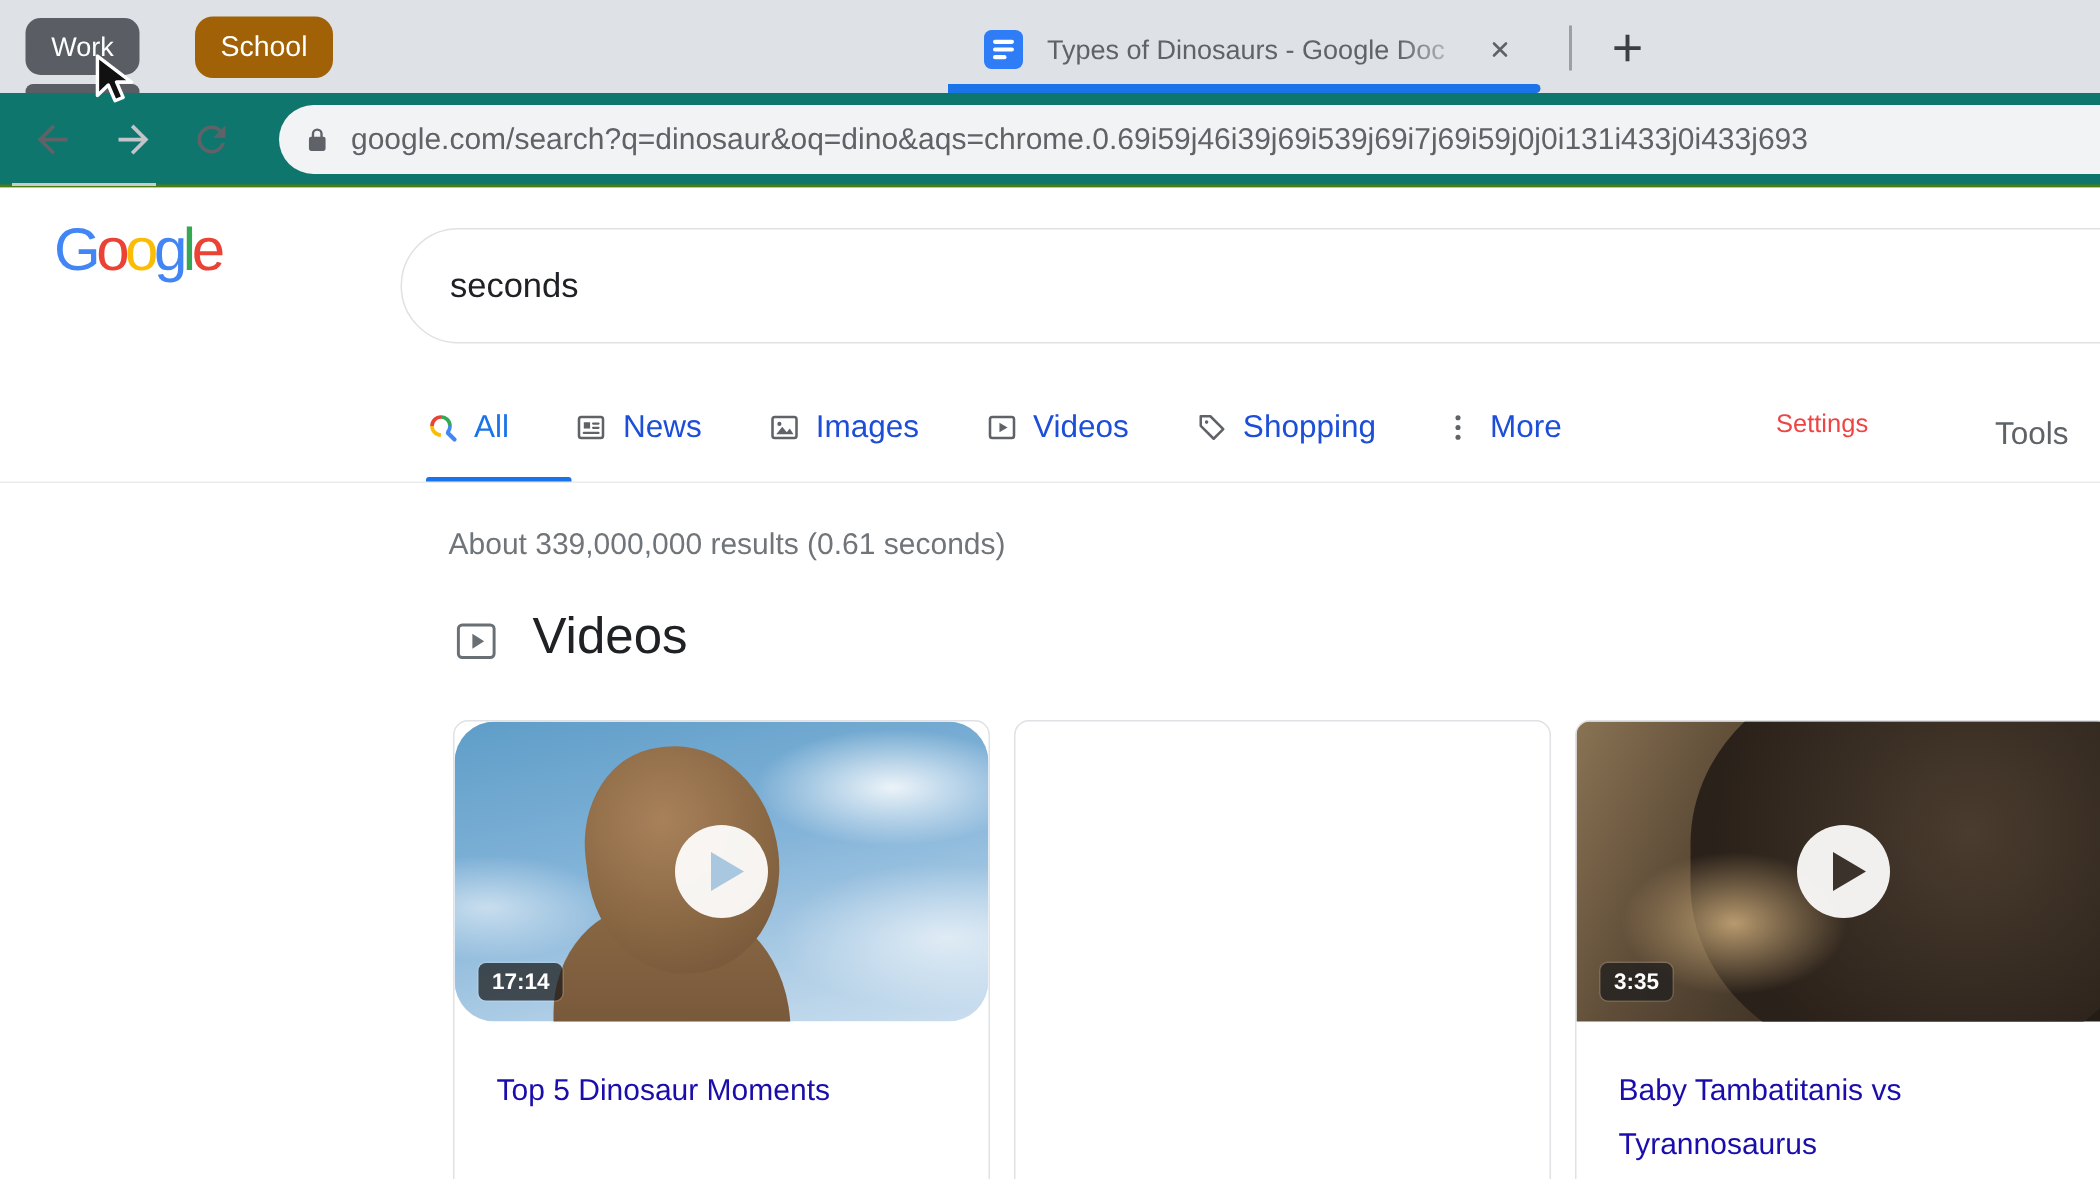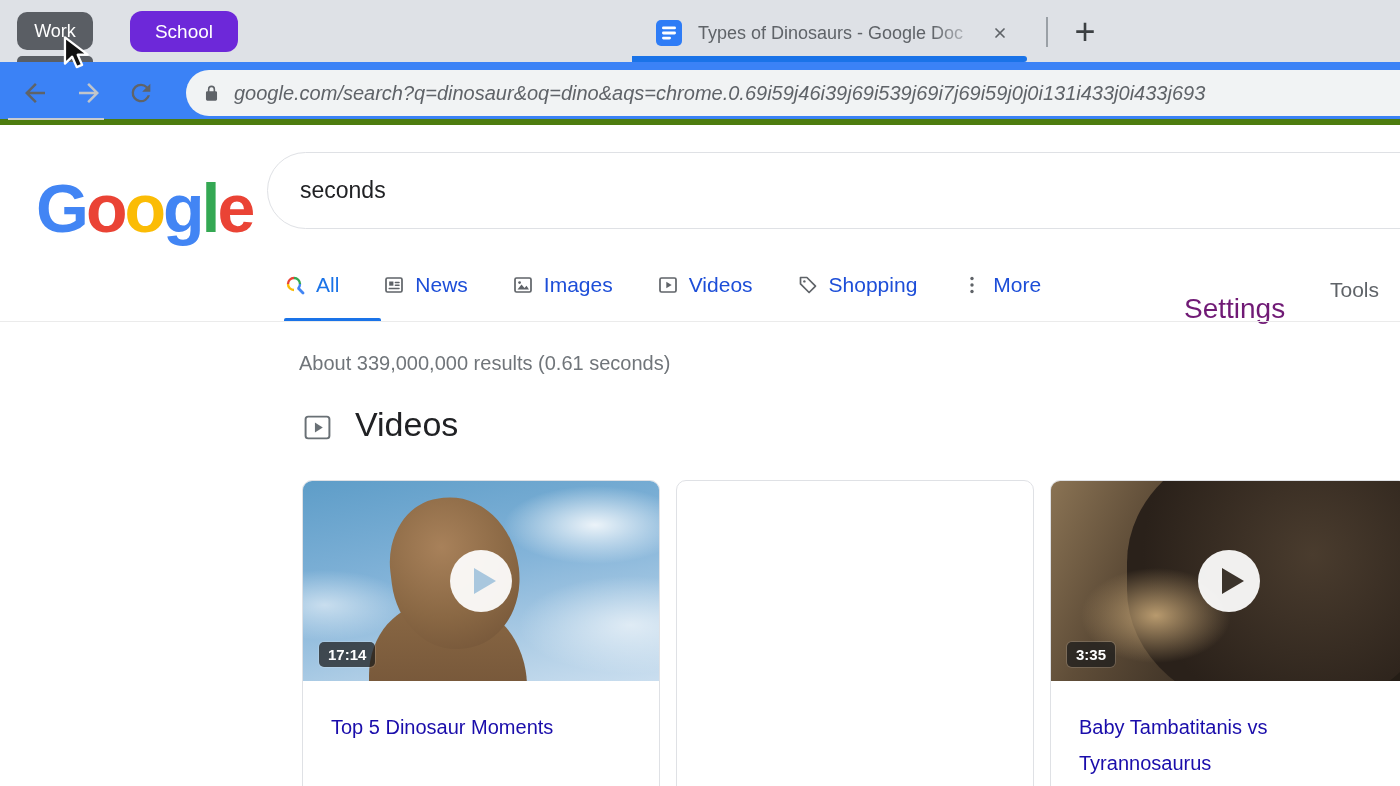--- a/index.html
+++ b/index.html
@@ -7,56 +7,56 @@
   #screen {
     position:relative; width:1400px; height:786px; overflow:hidden;
     font-family:"Liberation Sans", sans-serif; background:#fff;
   }
   
   #tabstrip { position:absolute; left:0; top:0; right:0; height:62px; background:#dee1e6; overflow:hidden; }
   .group-chip { position:absolute; display:flex; align-items:center; justify-content:center;
     color:#fff; font-weight:500; cursor:default; }
   #work-chip { left:17px; top:12px; width:76px; height:38px; background:#5a5e64; border-radius:10px; font-size:18px; }
   #work-underline { position:absolute; left:17px; top:56px; width:76px; height:10px; border-radius:5px; background:#5a5e64; }
-  #school-chip { left:130px; top:11px; width:108px; height:41px; background:#6d28d9; border-radius:12px; font-size:19px; }
+  #school-chip { left:130px; top:11px; width:92px; height:41px; background:#a16207; border-radius:12px; font-size:19px; }
   #active-tab { position:absolute; left:228px; top:3px; width:404px; height:62px; background:#fff;
     border:3px solid #1a73e8; border-bottom:none; border-radius:14px 14px 0 0;
     display:flex; align-items:center; padding:0 12px 0 18px; }
   #active-tab .tab-title { flex:1; margin-left:14px; font-size:18px; color:#3c4043; white-space:nowrap; overflow:hidden; }
   #tab2 { position:absolute; left:640px; top:8px; width:396px; height:50px; display:flex; align-items:center; padding:0 8px 0 16px; }
   #tab2-underline { position:absolute; left:632px; top:56px; width:395px; height:6px; background:#1a73e8; border-radius:0 4px 4px 0; }
   .tab2-title-wrap { position:relative; width:292px; margin-left:16px; overflow:hidden; white-space:nowrap; }
   .tab2-title-wrap .tab-title { font-size:18px; color:#5f6368; }
   .title-fade { position:absolute; right:0; top:0; bottom:0; width:58px;
     background:linear-gradient(to right, rgba(222,225,230,0), #dee1e6 85%); }
   .close-btn { width:20px; height:20px; display:flex; align-items:center; justify-content:center; cursor:pointer; flex:0 0 auto; }
   #newtab-divider { position:absolute; left:1046px; top:17px; width:2px; height:30px; background:#9aa0a6; }
   #newtab-btn { position:absolute; left:1062px; top:11px; width:46px; height:42px;
     font-size:36px; font-weight:400; color:#3c4043; display:flex; align-items:center; justify-content:center; cursor:pointer; }
   .favicon { width:22px; height:22px; flex:0 0 auto; }
   .docs-icon { width:26px; height:26px; flex:0 0 auto; }
   
-  #toolbar { position:absolute; left:0; top:62px; right:0; height:63px; background:#3b82f6; border-bottom:6px solid #4d7c0f;font-style:italic; }
+  #toolbar { position:absolute; left:0; top:62px; right:0; height:63px; background:#0f766e; border-bottom:2px solid #4d7c0f; }
   .nav-btn { position:absolute; top:14px; width:34px; height:34px; display:flex; align-items:center; justify-content:center; cursor:pointer; }
   #back-btn { left:18px; } #forward-btn { left:72px; } #reload-btn { left:124px; }
   #omnibox { position:absolute; left:186px; top:8px; right:-26px; height:46px; background:#f1f3f4;
     border-radius:23px; display:flex; align-items:center; padding-left:16px; overflow:hidden; }
   #url-text { margin-left:13px; font-size:20px; color:#5f6368; white-space:nowrap; }
   #toolbar-left-shade { position:absolute; left:8px; bottom:-1px; width:96px; height:2px; background:#c9cbce; }
   
   #content { position:absolute; left:0; top:125px; right:0; bottom:0; background:#fff; overflow:hidden; }
-  #glogo { position:absolute; left:36px; top:44px; font-size:68px; font-weight:700; letter-spacing:-3px; cursor:pointer; }
+  #glogo { position:absolute; left:36px; top:20px; font-size:40px; font-weight:400; letter-spacing:-3px; cursor:pointer; }
   .g-blue{color:#4285F4;} .g-red{color:#EA4335;} .g-yellow{color:#FBBC05;} .g-green{color:#34A853;}
   #searchbox { position:absolute; left:267px; top:27px; width:1180px; height:77px;
     border:1px solid #dfe1e5; border-radius:40px; background:#fff; display:flex; align-items:center; padding-left:32px; }
   #search-value { font-size:23px; color:#202124; }
   #nav-left { position:absolute; left:284px; top:148px; display:flex; align-items:center; gap:44px; }
   .nav-item { display:flex; align-items:center; gap:10px; font-size:21px; color:#1d4ed8; cursor:pointer; }
   .nav-item.selected { color:#1a73e8; }
-  #nav-settings { position:absolute; left:1184px; top:168px; font-size:28px; color:#701a75; cursor:pointer; }
+  #nav-settings { position:absolute; left:1184px; top:148px; font-size:17px; color:#ef4444; cursor:pointer; }
   #nav-tools { position:absolute; left:1330px; top:153px; font-size:21px; color:#5f6368; cursor:pointer; }
   #all-underline { position:absolute; left:284px; top:193px; width:97px; height:4px; background:#1a73e8; border-radius:2px 2px 0 0; }
   #nav-border { position:absolute; left:0; right:0; top:196px; height:1px; background:#ebebeb; }
   #stats { position:absolute; left:299px; top:227px; font-size:20px; color:#70757a; }
   #videos-heading-icon { position:absolute; left:303px; top:288px; }
   #videos-heading { position:absolute; left:355px; top:280px; font-size:34px; color:#202124; }
   
   .vcard { position:absolute; top:355px; width:358px; height:440px; background:#fff;
     border:1px solid #dfe1e5; border-radius:10px; overflow:hidden; }
   #vcard-0 { left:302px; } #vcard-1 { left:676px; } #vcard-2 { left:1050px; }
@@ -68,21 +68,21 @@
     border-left:22px solid var(--tri,#888); border-top:13px solid transparent; border-bottom:13px solid transparent; }
   .vbadge { position:absolute; left:16px; bottom:14px; background:rgba(28,28,28,0.74); color:#fff;
     font-size:15px; font-weight:bold; padding:4px 9px; border-radius:5px; box-shadow:0 0 0 1px rgba(255,255,255,0.15); }
   .vtitle { display:block; margin:28px 0 0 28px; max-width:235px; font-size:20px; line-height:36px;
     color:#1a0dab; cursor:pointer; text-decoration:none; }
   
   .thumb-0 { background:
     radial-gradient(140px 60px at 82% 22%, rgba(255,255,255,.85), rgba(255,255,255,0) 65%),
     radial-gradient(160px 70px at 92% 72%, rgba(255,255,255,.6), rgba(255,255,255,0) 70%),
     radial-gradient(120px 50px at 6% 62%, rgba(255,255,255,.55), rgba(255,255,255,0) 70%),
-    linear-gradient(168deg,#5e9dc8,#84b4d9 45%,#b3d0e7 80%,#cadeef); }
+    linear-gradient(168deg,#5e9dc8,#84b4d9 45%,#b3d0e7 80%,#cadeef); border-radius: 27px; }
   .dino1-head { left:88px; top:16px; width:128px; height:152px; transform:rotate(-7deg);
     background:radial-gradient(circle at 42% 32%, #a8815a, #8a6844 55%, #6f5136); border-radius:46% 54% 50% 50%; }
   .dino1-body { left:66px; top:122px; width:158px; height:120px;
     background:linear-gradient(#8a6844,#6f5136); border-radius:40% 45% 0 0 / 60% 70% 0 0; }
   
   .thumb-1 { background:
     radial-gradient(92px 92px at 47% 12%, #babdb9, #8f928f 58%, rgba(0,0,0,0) 60%),
     linear-gradient(115deg,#cbbb9b,#b2a183 40%,#998a6c 70%,#897b60); }
   .dino2-body { right:44px; top:44px; width:150px; height:168px; transform:rotate(10deg);
     background:linear-gradient(150deg,#5a5f55,#3e423a); border-radius:50% 45% 35% 55%; }

